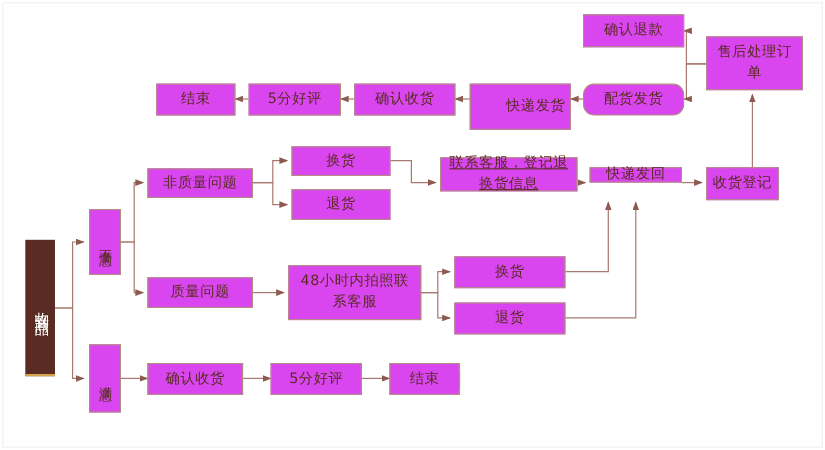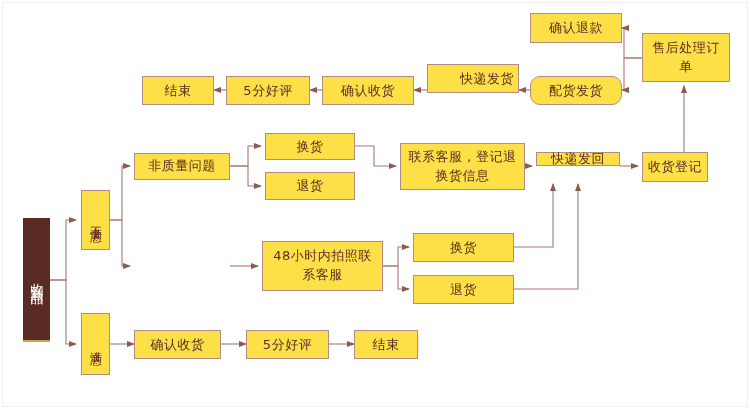--- a/index.html
+++ b/index.html
@@ -8,21 +8,21 @@
     width:750px;height:409px;
     background:#ffffff;
     font-family:"DejaVu Sans","Liberation Sans",sans-serif;
     overflow:hidden;
   }
   #wires{position:absolute;left:0;top:0;width:750px;height:409px;}
   .node{
     position:absolute;
     box-sizing:border-box;
     border:1px solid #b28b82;
-    background:#fde047;
+    background:#d946ef;
     color:#5a2b23;
     display:flex;
     align-items:center;
     justify-content:center;
     text-align:center;
     font-size:13px;
     line-height:1.35;
     letter-spacing:.5px;
     z-index:2;
   }
@@ -122,44 +122,45 @@
   </svg>
 
   <div class="start" style="left:23px;top:218px;width:27px;height:124px;">收到商品</div>
 
   <div class="node vert" style="left:81px;top:190px;width:29px;height:60px;">不满意</div>
 
   <div class="node vert" style="left:81px;top:313px;width:29px;height:62px;">满意</div>
 
   <div class="node" style="left:134px;top:153px;width:96px;height:27px;font-family:Liberation Mono, monospace;">非质量问题</div>
 
+  <div class="node" style="left:134px;top:252px;width:96px;height:28px;">质量问题</div>
 
   <div class="node" style="left:265px;top:133px;width:90px;height:27px;">换货</div>
 
   <div class="node" style="left:265px;top:172px;width:90px;height:28px;">退货</div>
 
-  <div class="node two-line" style="left:400px;top:143px;width:125px;height:47px;">联系客服，登记退换货信息</div>
+  <div class="node two-line" style="left:400px;top:143px;width:125px;height:31px;text-decoration:underline;">联系客服，登记退换货信息</div>
 
   <div class="node two-line" style="left:262px;top:241px;width:121px;height:50px;">48小时内拍照联系客服</div>
 
   <div class="node" style="left:413px;top:233px;width:101px;height:29px;">换货</div>
 
   <div class="node" style="left:413px;top:275px;width:101px;height:29px;">退货</div>
 
   <div class="node" style="left:536px;top:152px;width:84px;height:14px;">快递发回</div>
 
   <div class="node" style="left:642px;top:152px;width:66px;height:30px;">收货登记</div>
 
   <div class="node two-line" style="left:642px;top:33px;width:88px;height:49px;">售后处理订单</div>
 
   <div class="node" style="left:530px;top:13px;width:92px;height:30px;">确认退款</div>
 
   <div class="node" style="left:530px;top:76px;width:92px;height:29px;border-radius:10px;">配货发货</div>
 
-  <div class="node" style="left:427px;top:64px;width:92px;height:29px;padding-left:28px;">快递发货</div>
+  <div class="node" style="left:427px;top:76px;width:92px;height:42px;padding-left:28px;">快递发货</div>
 
   <div class="node" style="left:322px;top:76px;width:92px;height:29px;">确认收货</div>
 
   <div class="node" style="left:226px;top:76px;width:84px;height:29px;">5分好评</div>
 
   <div class="node" style="left:142px;top:76px;width:72px;height:29px;">结束</div>
 
   <div class="node" style="left:134px;top:330px;width:87px;height:29px;">确认收货</div>
 
   <div class="node" style="left:246px;top:330px;width:83px;height:29px;">5分好评</div>

